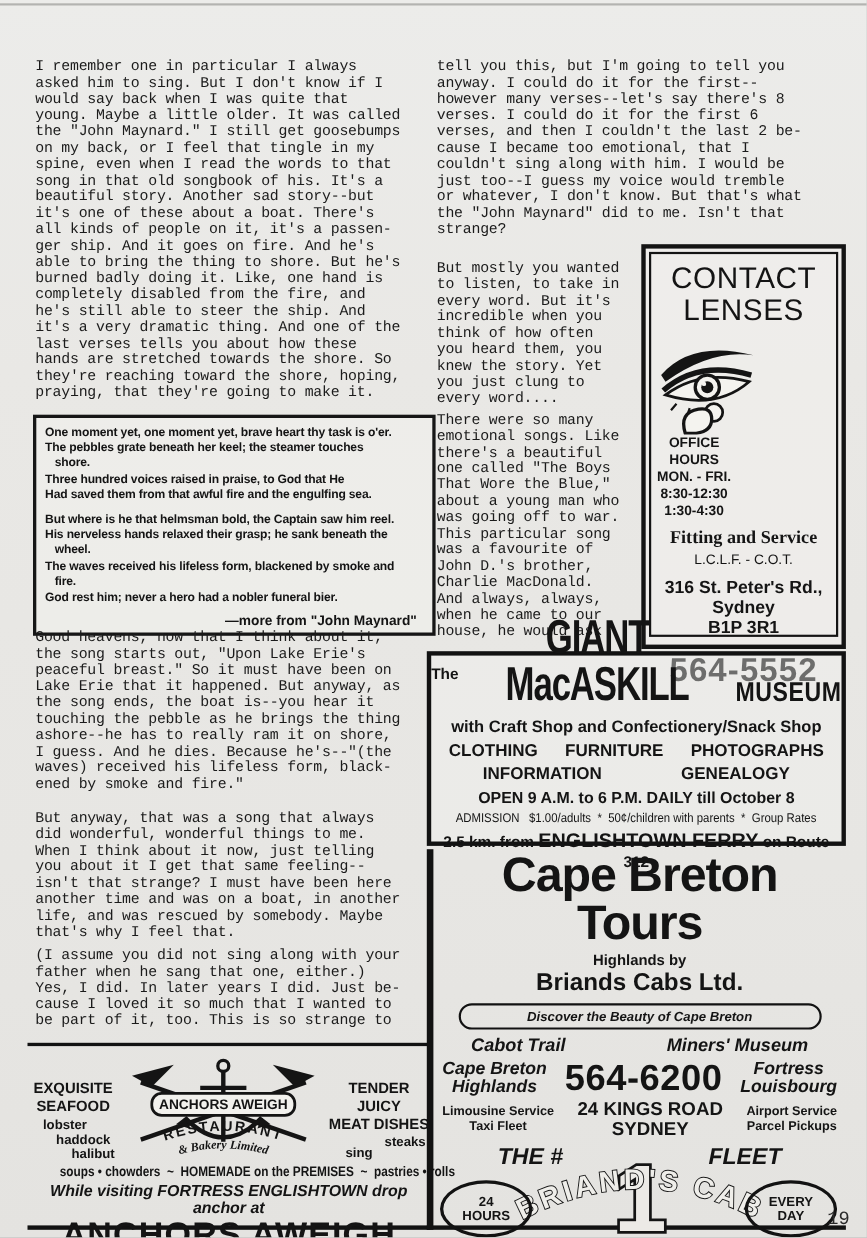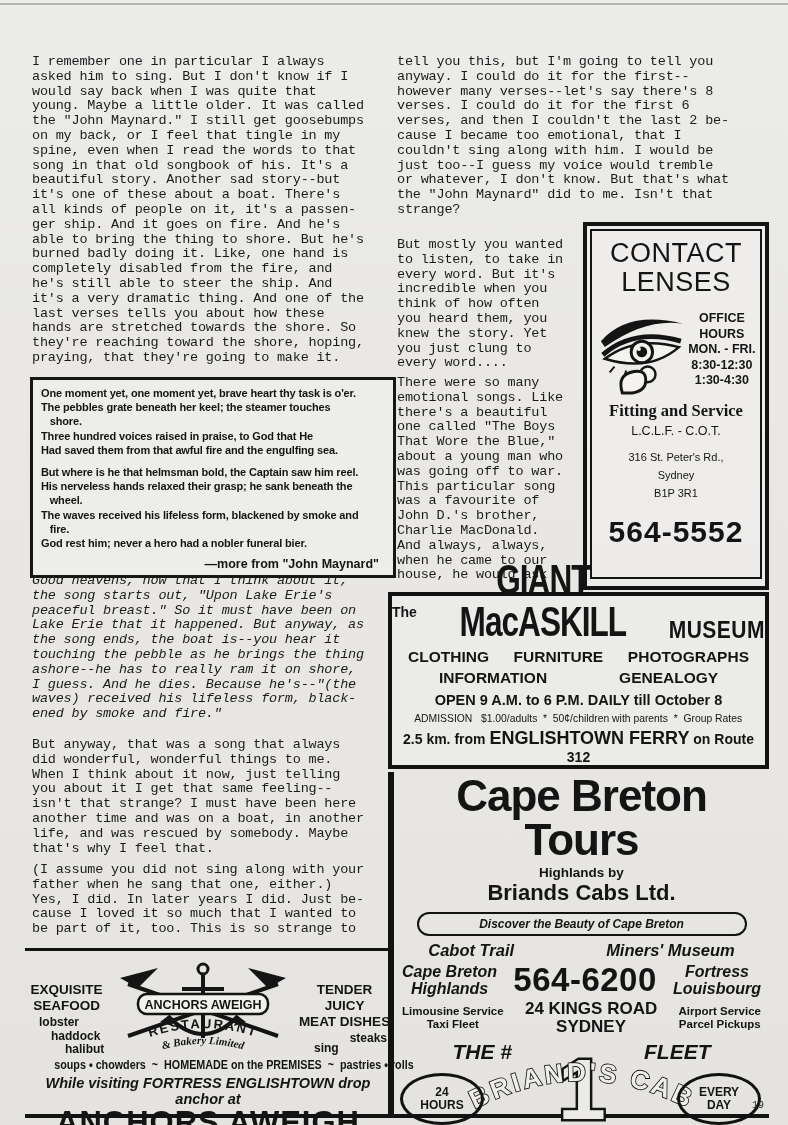--- a/index.html
+++ b/index.html
@@ -13,26 +13,26 @@
   
   .poem-box{border:3px solid #161616;padding:6px 8px 4px 8px;background:rgba(244,243,240,.45);}
   .poem{font-weight:bold;font-size:11px;line-height:14.2px;white-space:pre;letter-spacing:-0.15px;}
   .poem+.poem{margin-top:8px;}
   .poem-attr{text-align:right;font-weight:bold;font-size:12.5px;margin-top:7px;padding-right:6px;}
   
   .ad-contact{border:4px solid #141414;background:rgba(243,242,239,.5);box-sizing:border-box;}
   .ad-contact-inner{border:2px solid #141414;margin:3px;height:calc(100% - 10px);box-sizing:border-box;
     padding:8px 3px 0 3px;text-align:center;}
   .cl-title{font-size:27px;font-weight:normal;line-height:29px;letter-spacing:.5px;}
-  .cl-mid{display:flex;align-items:center;margin-top:8px;}
+  .cl-mid{display:flex;align-items:flex-start;margin-top:8px;flex-direction:column;}
   .cl-office{font-weight:bold;font-size:12.5px;line-height:15.5px;width:72px;}
   .cl-service{font-family:"Liberation Serif",serif;font-weight:bold;font-size:16.5px;margin-top:6px;}
   .cl-name{font-size:19px;font-weight:bold;margin-top:9px;letter-spacing:-0.5px;}
   .cl-cred{font-size:12.5px;margin-top:3px;}
-  .cl-addr{font-weight:normal;font-size:11px;line-height:18px;margin-top:10px;white-space:pre;}
+  .cl-addr{font-weight:bold;font-size:16px;line-height:18px;margin-top:10px;white-space:pre;}
   .cl-phone{font-weight:bold;font-size:30px;margin-top:13px;letter-spacing:1px;}
   
   .ad-mk{border:4px solid #121212;box-sizing:border-box;text-align:center;padding-top:5px;background:rgba(243,242,239,.4);}
   .mk-head{display:flex;justify-content:center;align-items:flex-end;height:42px;}
   .mk-the{font-weight:bold;font-size:14px;align-self:flex-start;padding-top:3px;}
   .mk-giant{font-weight:bold;font-size:31px;line-height:30px;letter-spacing:-1px;display:inline-block;
     transform:scale(1.02,1.4);transform-origin:center bottom;margin:0 6px;}
   .mk-museum{font-weight:bold;font-size:21px;line-height:22px;letter-spacing:.5px;display:inline-block;
     transform:scaleY(1.18);transform-origin:center bottom;}
   .mk-sub{font-weight:bold;font-size:15px;margin-top:9px;}
@@ -72,21 +72,21 @@
   .aw-ind1{padding-left:12px;}
   .aw-ind2{padding-left:26px;}
   .aw-center{flex:1;display:flex;justify-content:center;}
   .aw-ritems{position:relative;height:26px;font-weight:bold;font-size:12px;}
   .aw-steaks{position:absolute;right:4px;top:1px;}
   .aw-chops{position:absolute;left:16px;top:11px;}
   .aw-homemade{text-align:center;font-weight:bold;font-size:12.5px;margin-top:1px;}
   .aw-homemade span{display:inline-block;transform:scaleX(0.86);transform-origin:center;white-space:pre;}
   .aw-tag{font-weight:bold;font-style:italic;font-size:14.5px;text-align:center;margin-top:3px;}
   .aw-name{font-weight:bold;font-size:31px;line-height:32px;text-align:center;letter-spacing:1px;}
-  .pagenum{font-family:"Liberation Mono","DejaVu Sans Mono",monospace;font-size:10px;color:#2a2a2a;}
+  .pagenum{font-family:"Liberation Mono","DejaVu Sans Mono",monospace;font-size:17px;color:#2a2a2a;}
 </style>
 </head>
 <body>
 
 <div id="page">
 
   <div class="abs mono" style="left:32px;top:55px;width:360px;">I remember one in particular I always
 asked him to sing. But I don't know if I
 would say back when I was quite that
 young. Maybe a little older. It was called
@@ -116,21 +116,21 @@
 Had saved them from that awful fire and the engulfing sea.</div>
     <div class="poem">But where is he that helmsman bold, the Captain saw him reel.
 His nerveless hands relaxed their grasp; he sank beneath the
    wheel.
 The waves received his lifeless form, blackened by smoke and
    fire.
 God rest him; never a hero had a nobler funeral bier.</div>
     <div class="poem-attr">—more from "John Maynard"</div>
   </div>
 
-  <div class="abs mono" style="left:32px;top:574px;width:360px;font-style:italic;">Good heavens, now that I think about it,
+  <div class="abs mono" style="left:32px;top:574px;width:360px;">Good heavens, now that I think about it,
 the song starts out, "Upon Lake Erie's
 peaceful breast." So it must have been on
 Lake Erie that it happened. But anyway, as
 the song ends, the boat is--you hear it
 touching the pebble as he brings the thing
 ashore--he has to really ram it on shore,
 I guess. And he dies. Because he's--"(the
 waves) received his lifeless form, black-
 ened by smoke and fire."</div>
 
@@ -269,20 +269,21 @@
       <div class="cl-phone">564-5552</div>
     </div>
   </div>
 
   <div class="abs ad-mk" style="left:388px;top:592px;width:381px;height:177px;">
     <div class="mk-head">
       <span class="mk-the">The</span>
       <span class="mk-giant">GIANT MacASKILL</span>
       <span class="mk-museum">MUSEUM</span>
     </div>
+    <div class="mk-sub">with Craft Shop and Confectionery/Snack Shop</div>
     <div class="mk-row1">
       <span>CLOTHING</span>
       <span>FURNITURE</span>
       <span>PHOTOGRAPHS</span>
     </div>
     <div class="mk-row2">
       <span>INFORMATION</span>
       <span>GENEALOGY</span>
     </div>
     <div class="mk-hours">OPEN 9 A.M. to 6 P.M. DAILY till October 8</div>

